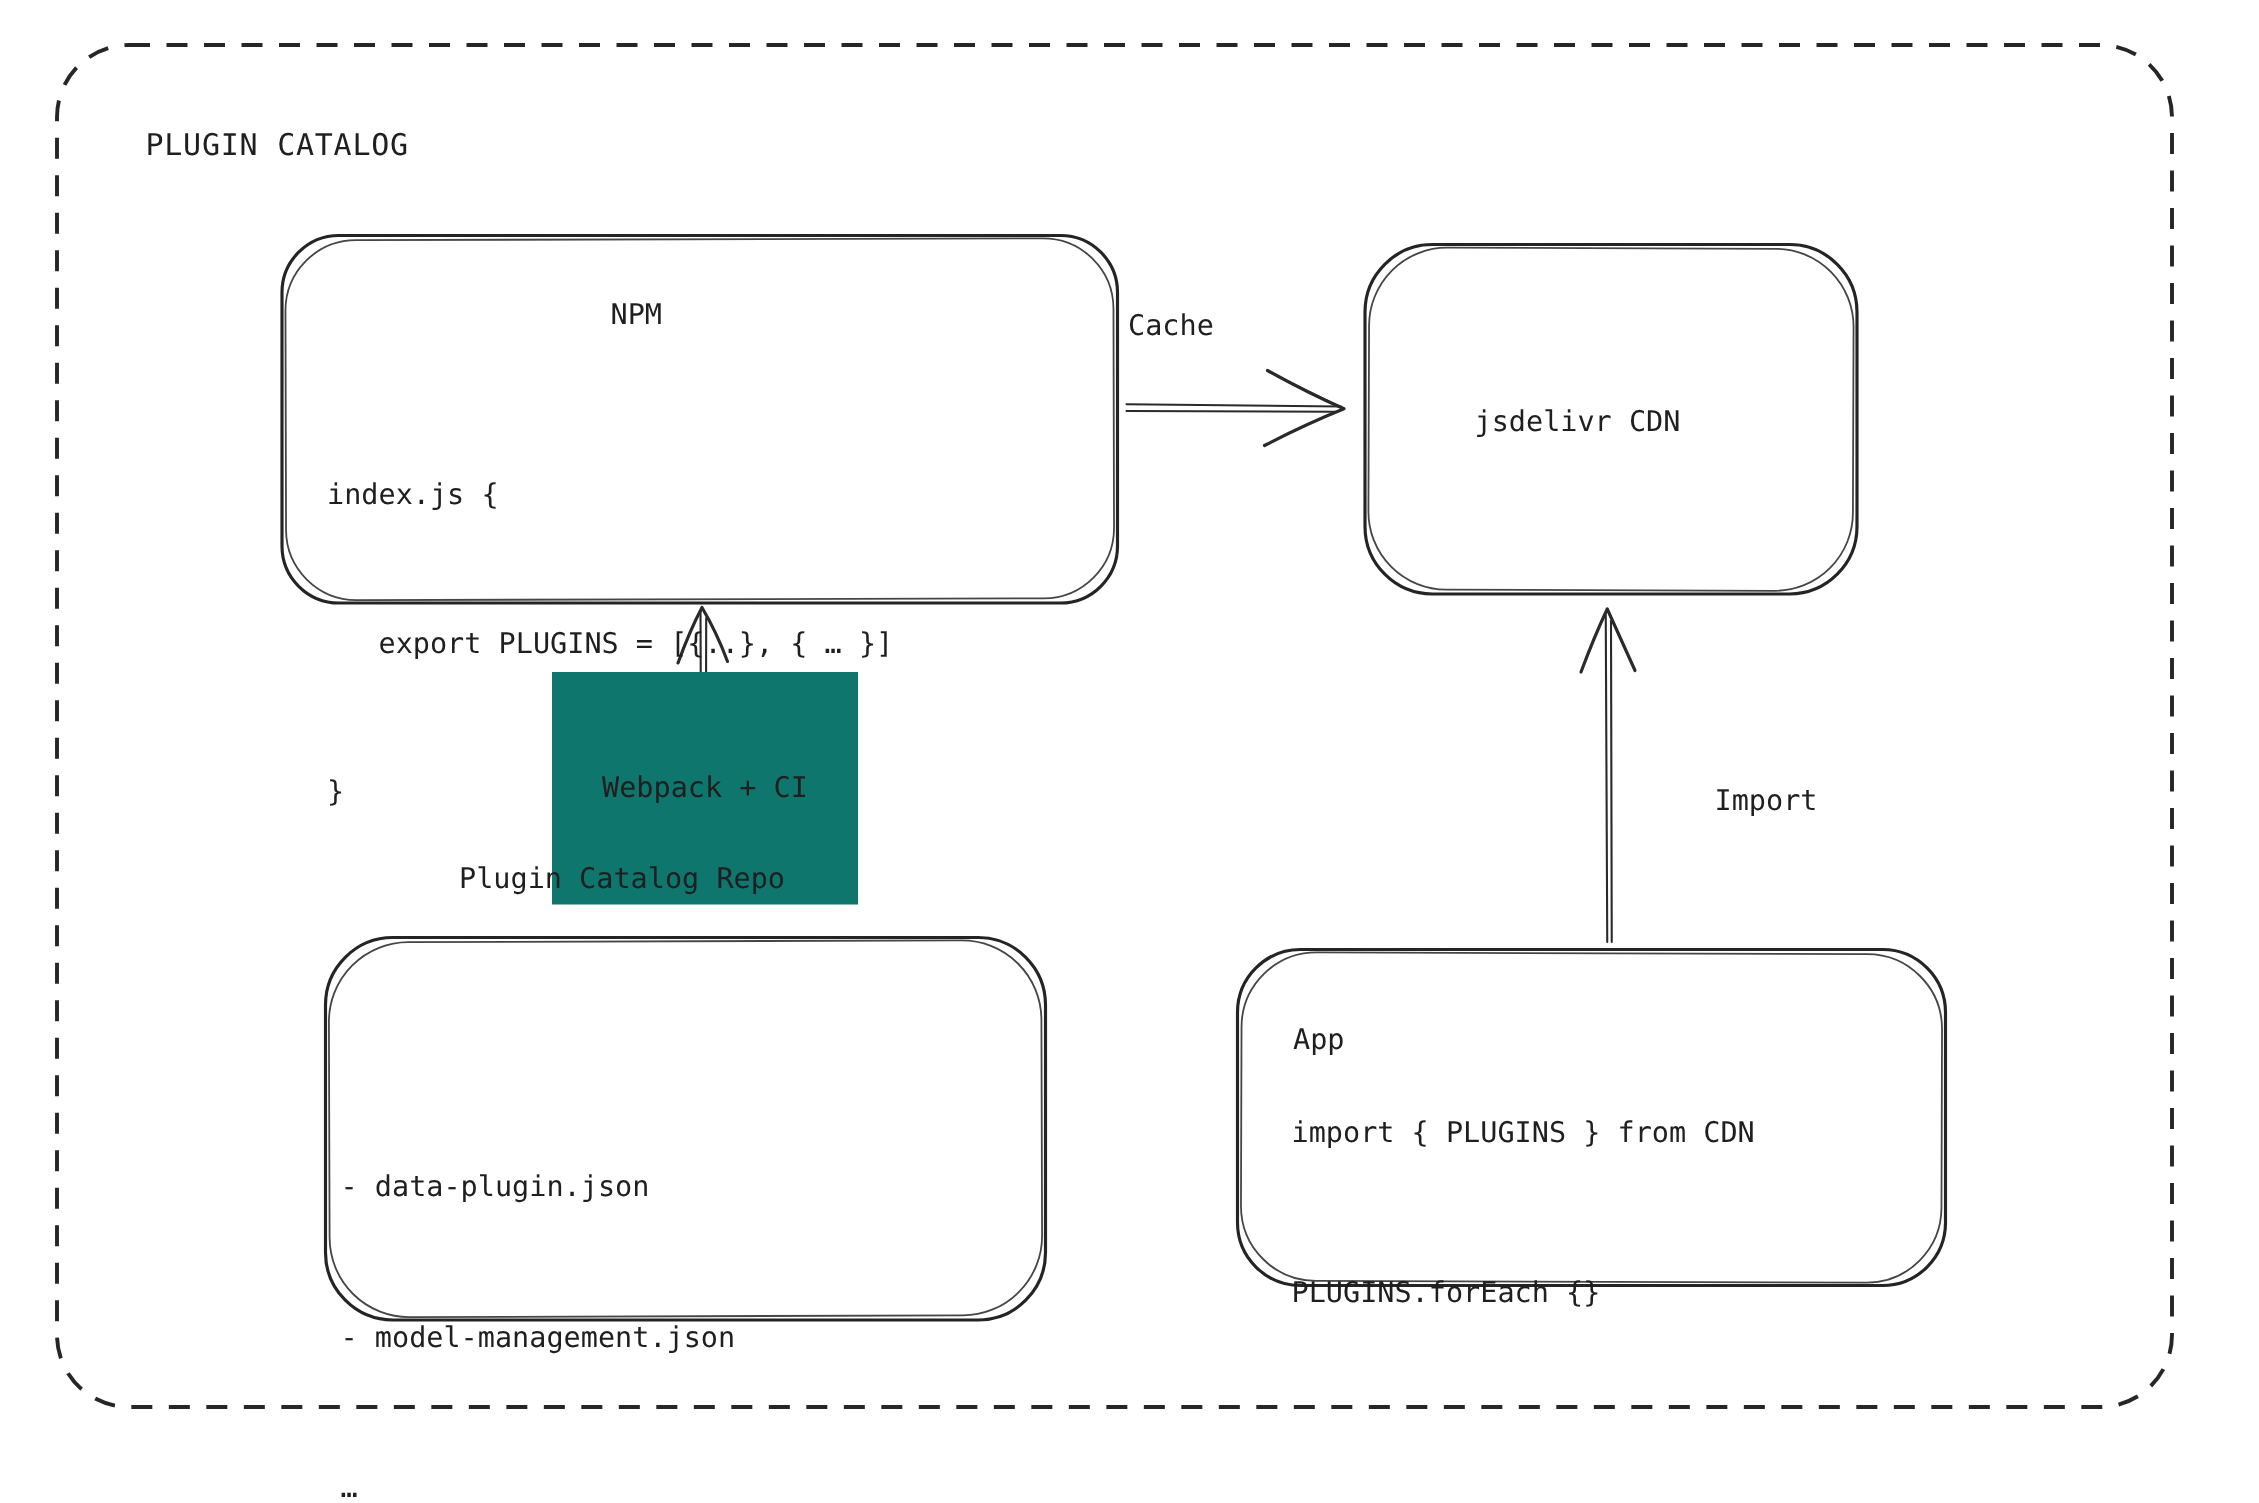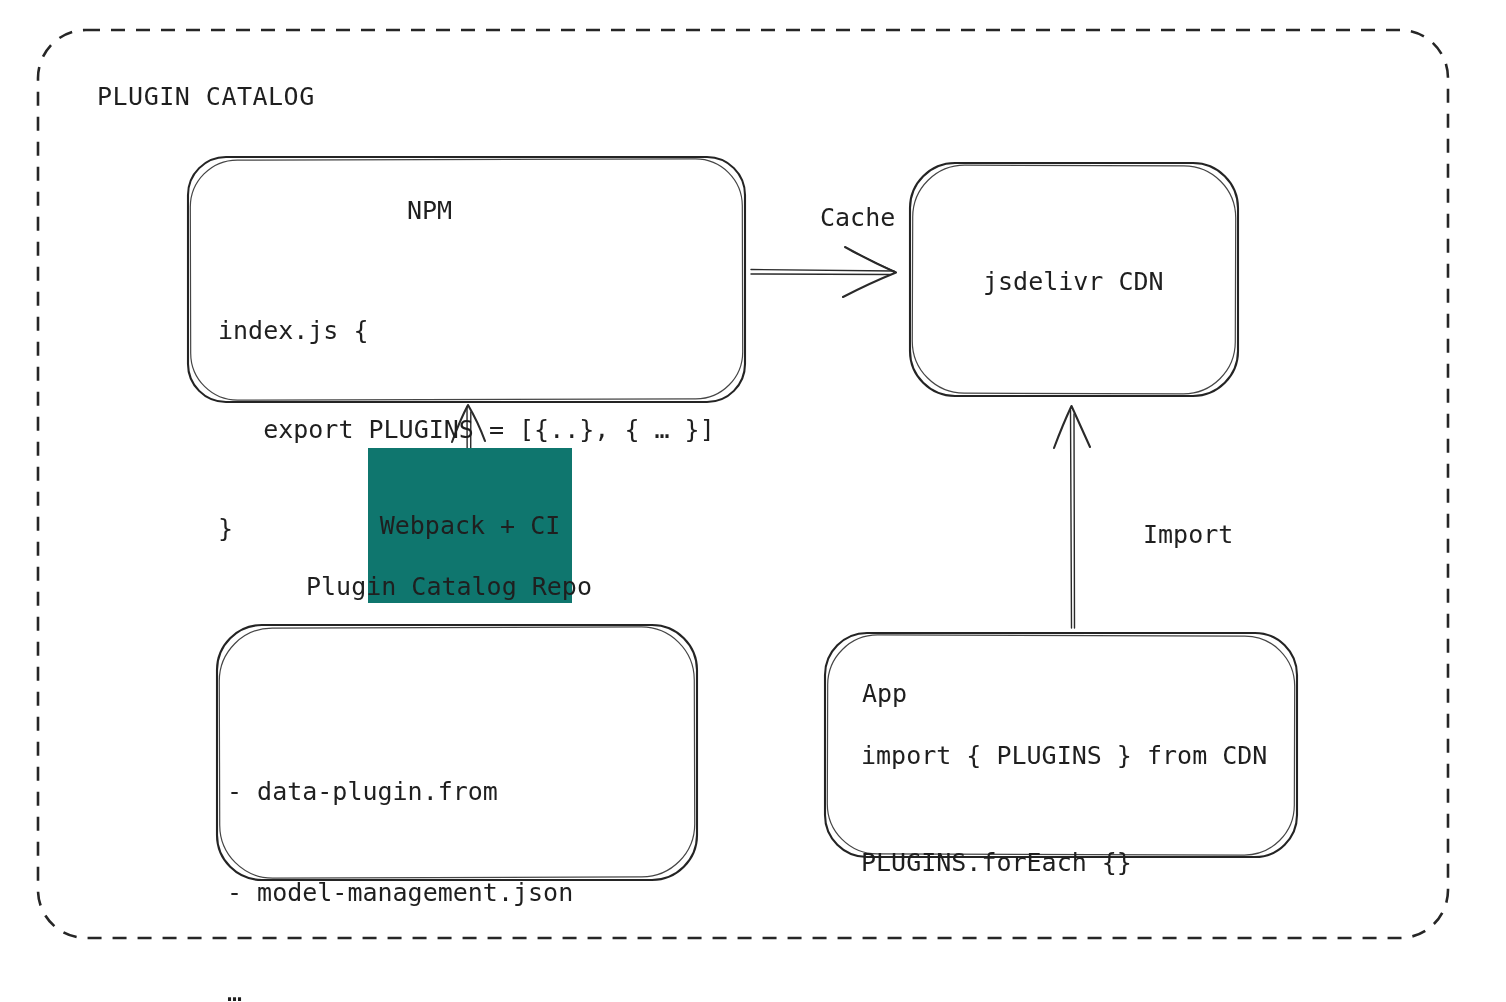--- a/index.html
+++ b/index.html
@@ -13,32 +13,32 @@
     overflow: hidden;
   }
   svg.layer {
     position: absolute;
     left: 0; top: 0;
     width: 1506px; height: 1002px;
   }
   .txt {
     position: absolute;
     white-space: pre;
-    font-size: 25px;
+    font-size: 19px;
     line-height: 33px;
     color: #1f1f1f;
   }
   .diagram-title {
     left: 97px; top: 80px;
-    font-size: 25px;
+    font-size: 20px;
     letter-spacing: 0.5px;
   }
   .npm-title    { left: 407px; top: 194px; }
   .npm-code     { left: 218px; top: 248px; }
-  .cache-label  { left: 820px; top: 201px; text-align: center; }
+  .cache-label  { left: 752px; top: 201px; text-align: center; }
   .cdn-label    { left: 983px; top: 265px; }
   .webpack-label {
     left: 368px; top: 448px;
     width: 204px;
     text-align: center;
     line-height: 31px;
     background: #0f766e;   
   }
   .repo-title   { left: 290px; top: 570px; margin-left: 16px; }
   .repo-files   { left: 227px; top: 708px; line-height: 33.5px; }
@@ -113,21 +113,21 @@
   <div class="txt cache-label">Cache</div>
 
   <div class="txt cdn-label">jsdelivr CDN</div>
 
   <div class="txt webpack-label">
     <div>Webpack + CI</div>
   </div>
 
   <div class="txt repo-title">Plugin Catalog Repo</div>
   <div class="txt repo-files">
-    <div>- data-plugin.from</div>
+    <div>- data-plugin.json</div>
     <div>- model-management.json</div>
     <div>…</div>
   </div>
 
   <div class="txt app-title">App</div>
   <div class="txt app-code-1">import { PLUGINS } from CDN</div>
   <div class="txt app-code-2">PLUGINS.forEach {}</div>
 
   <div class="txt import-label">Import</div>
 

